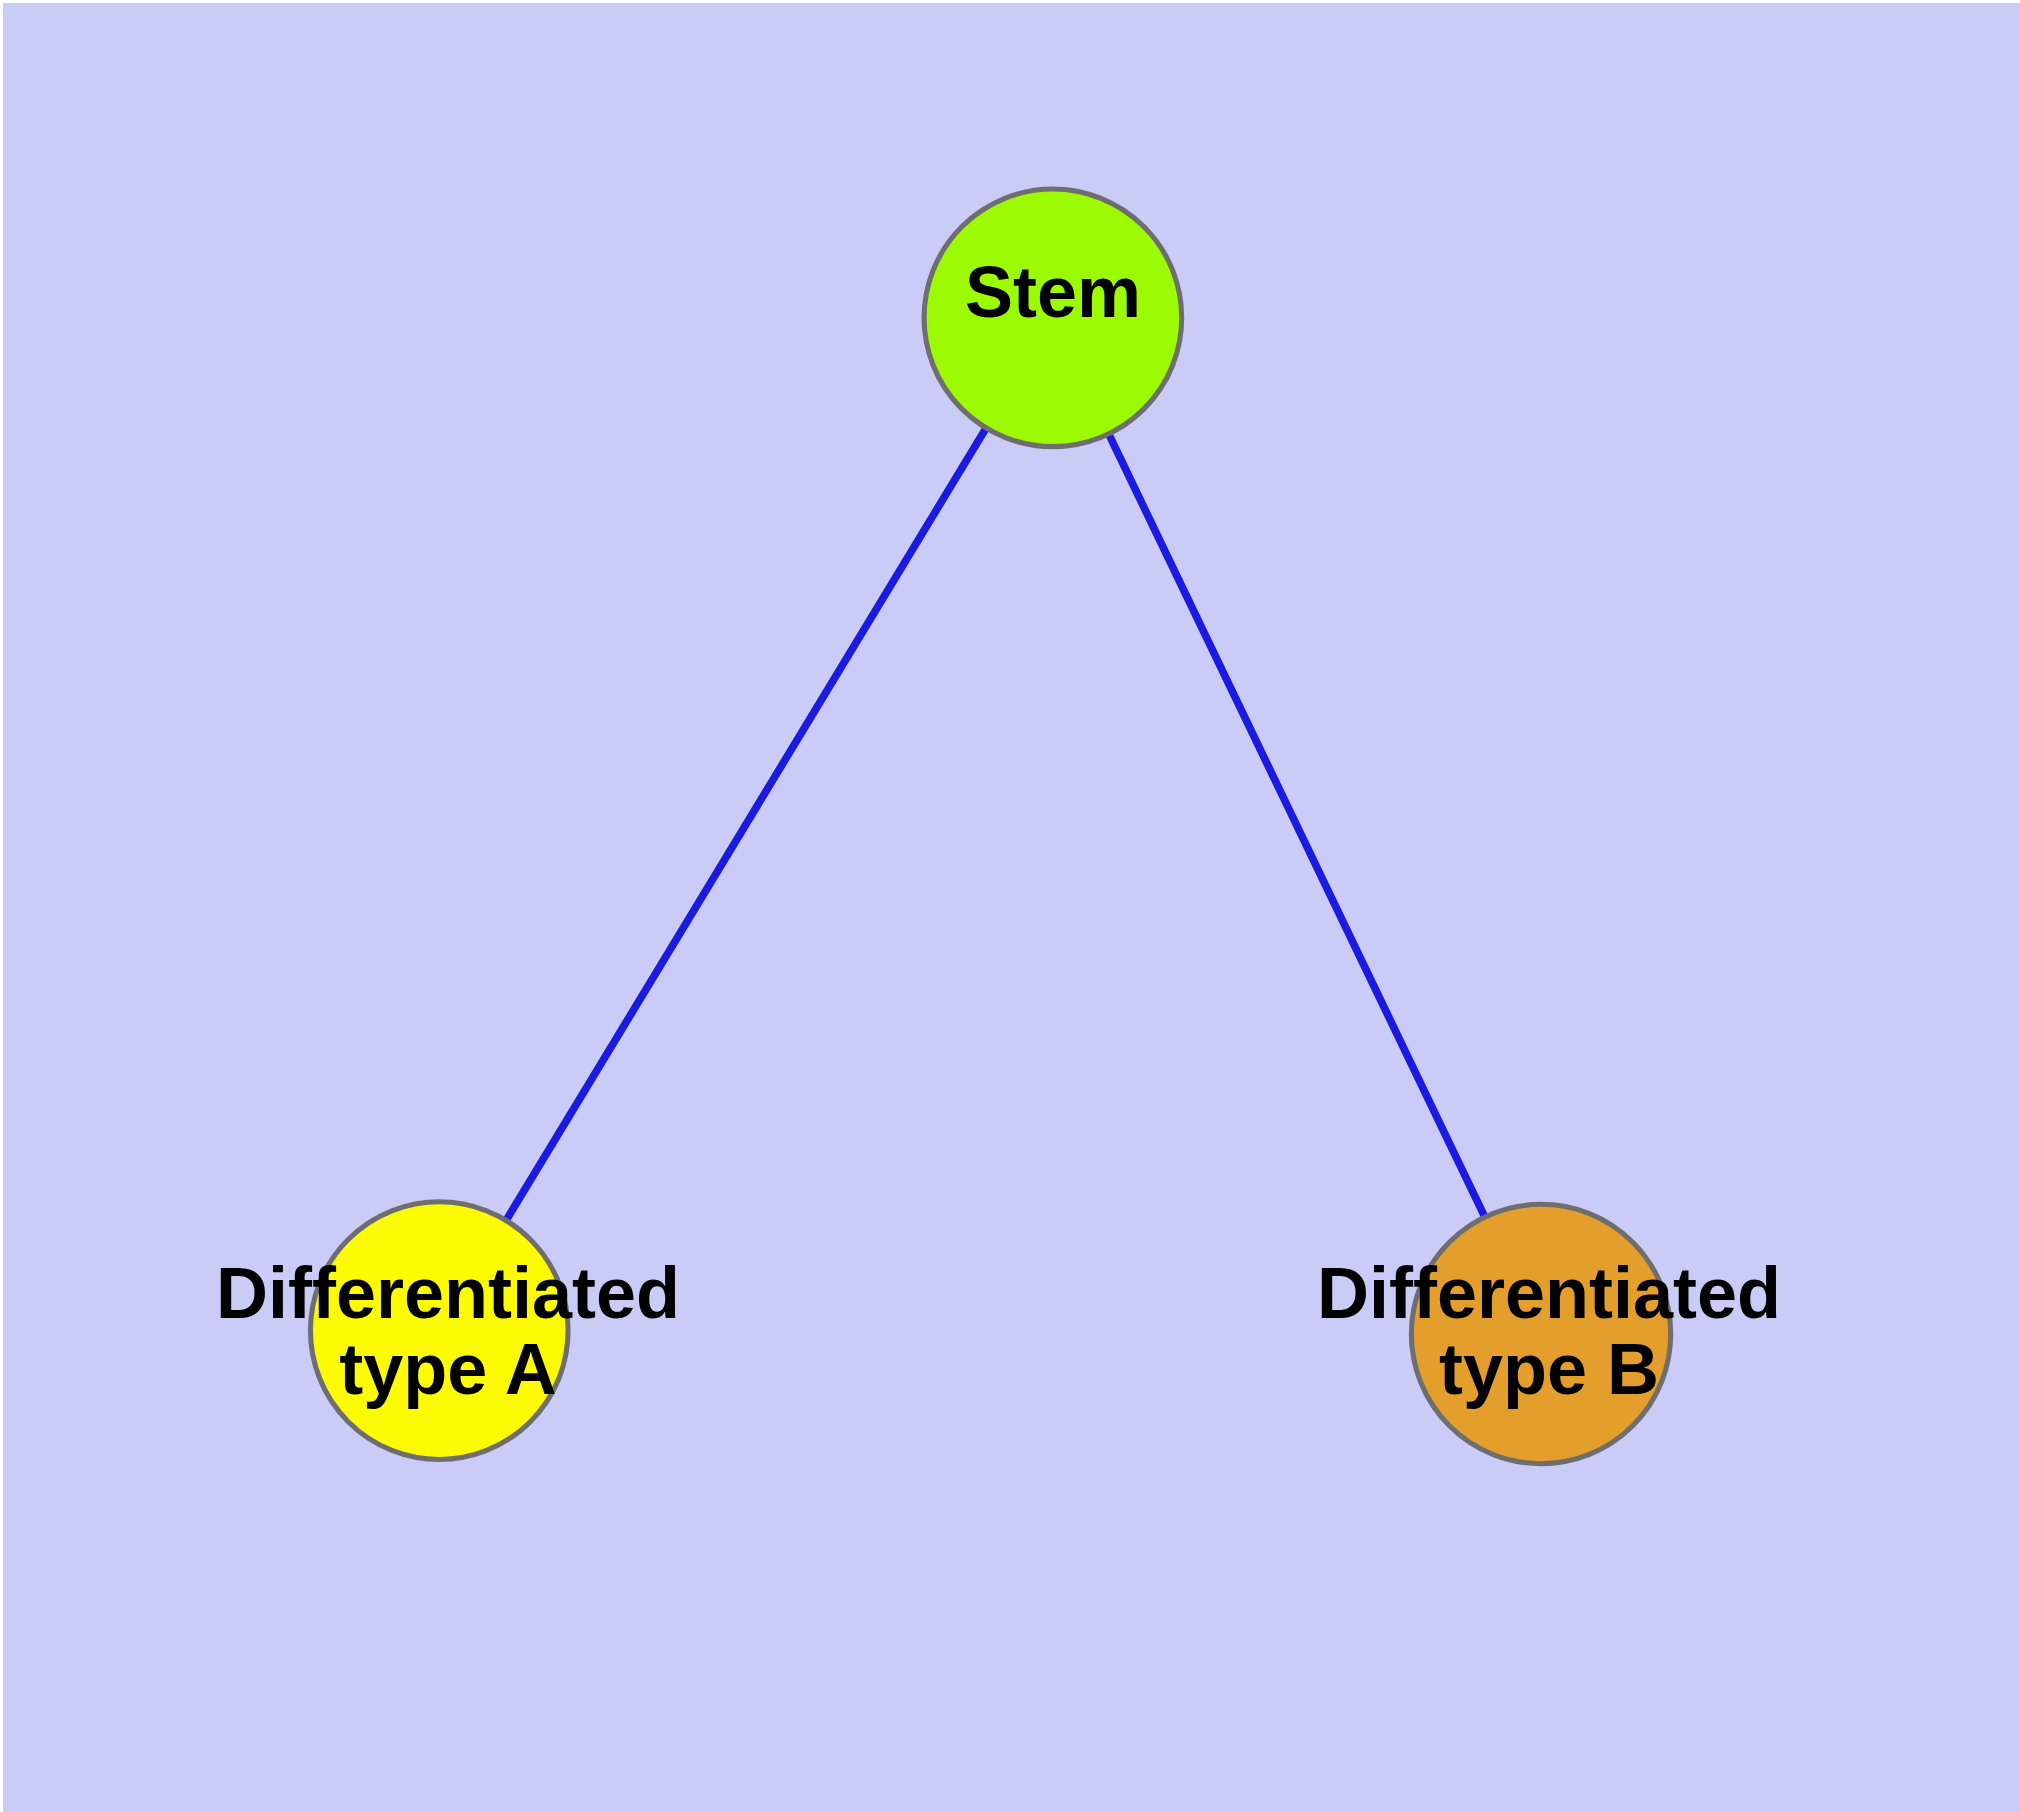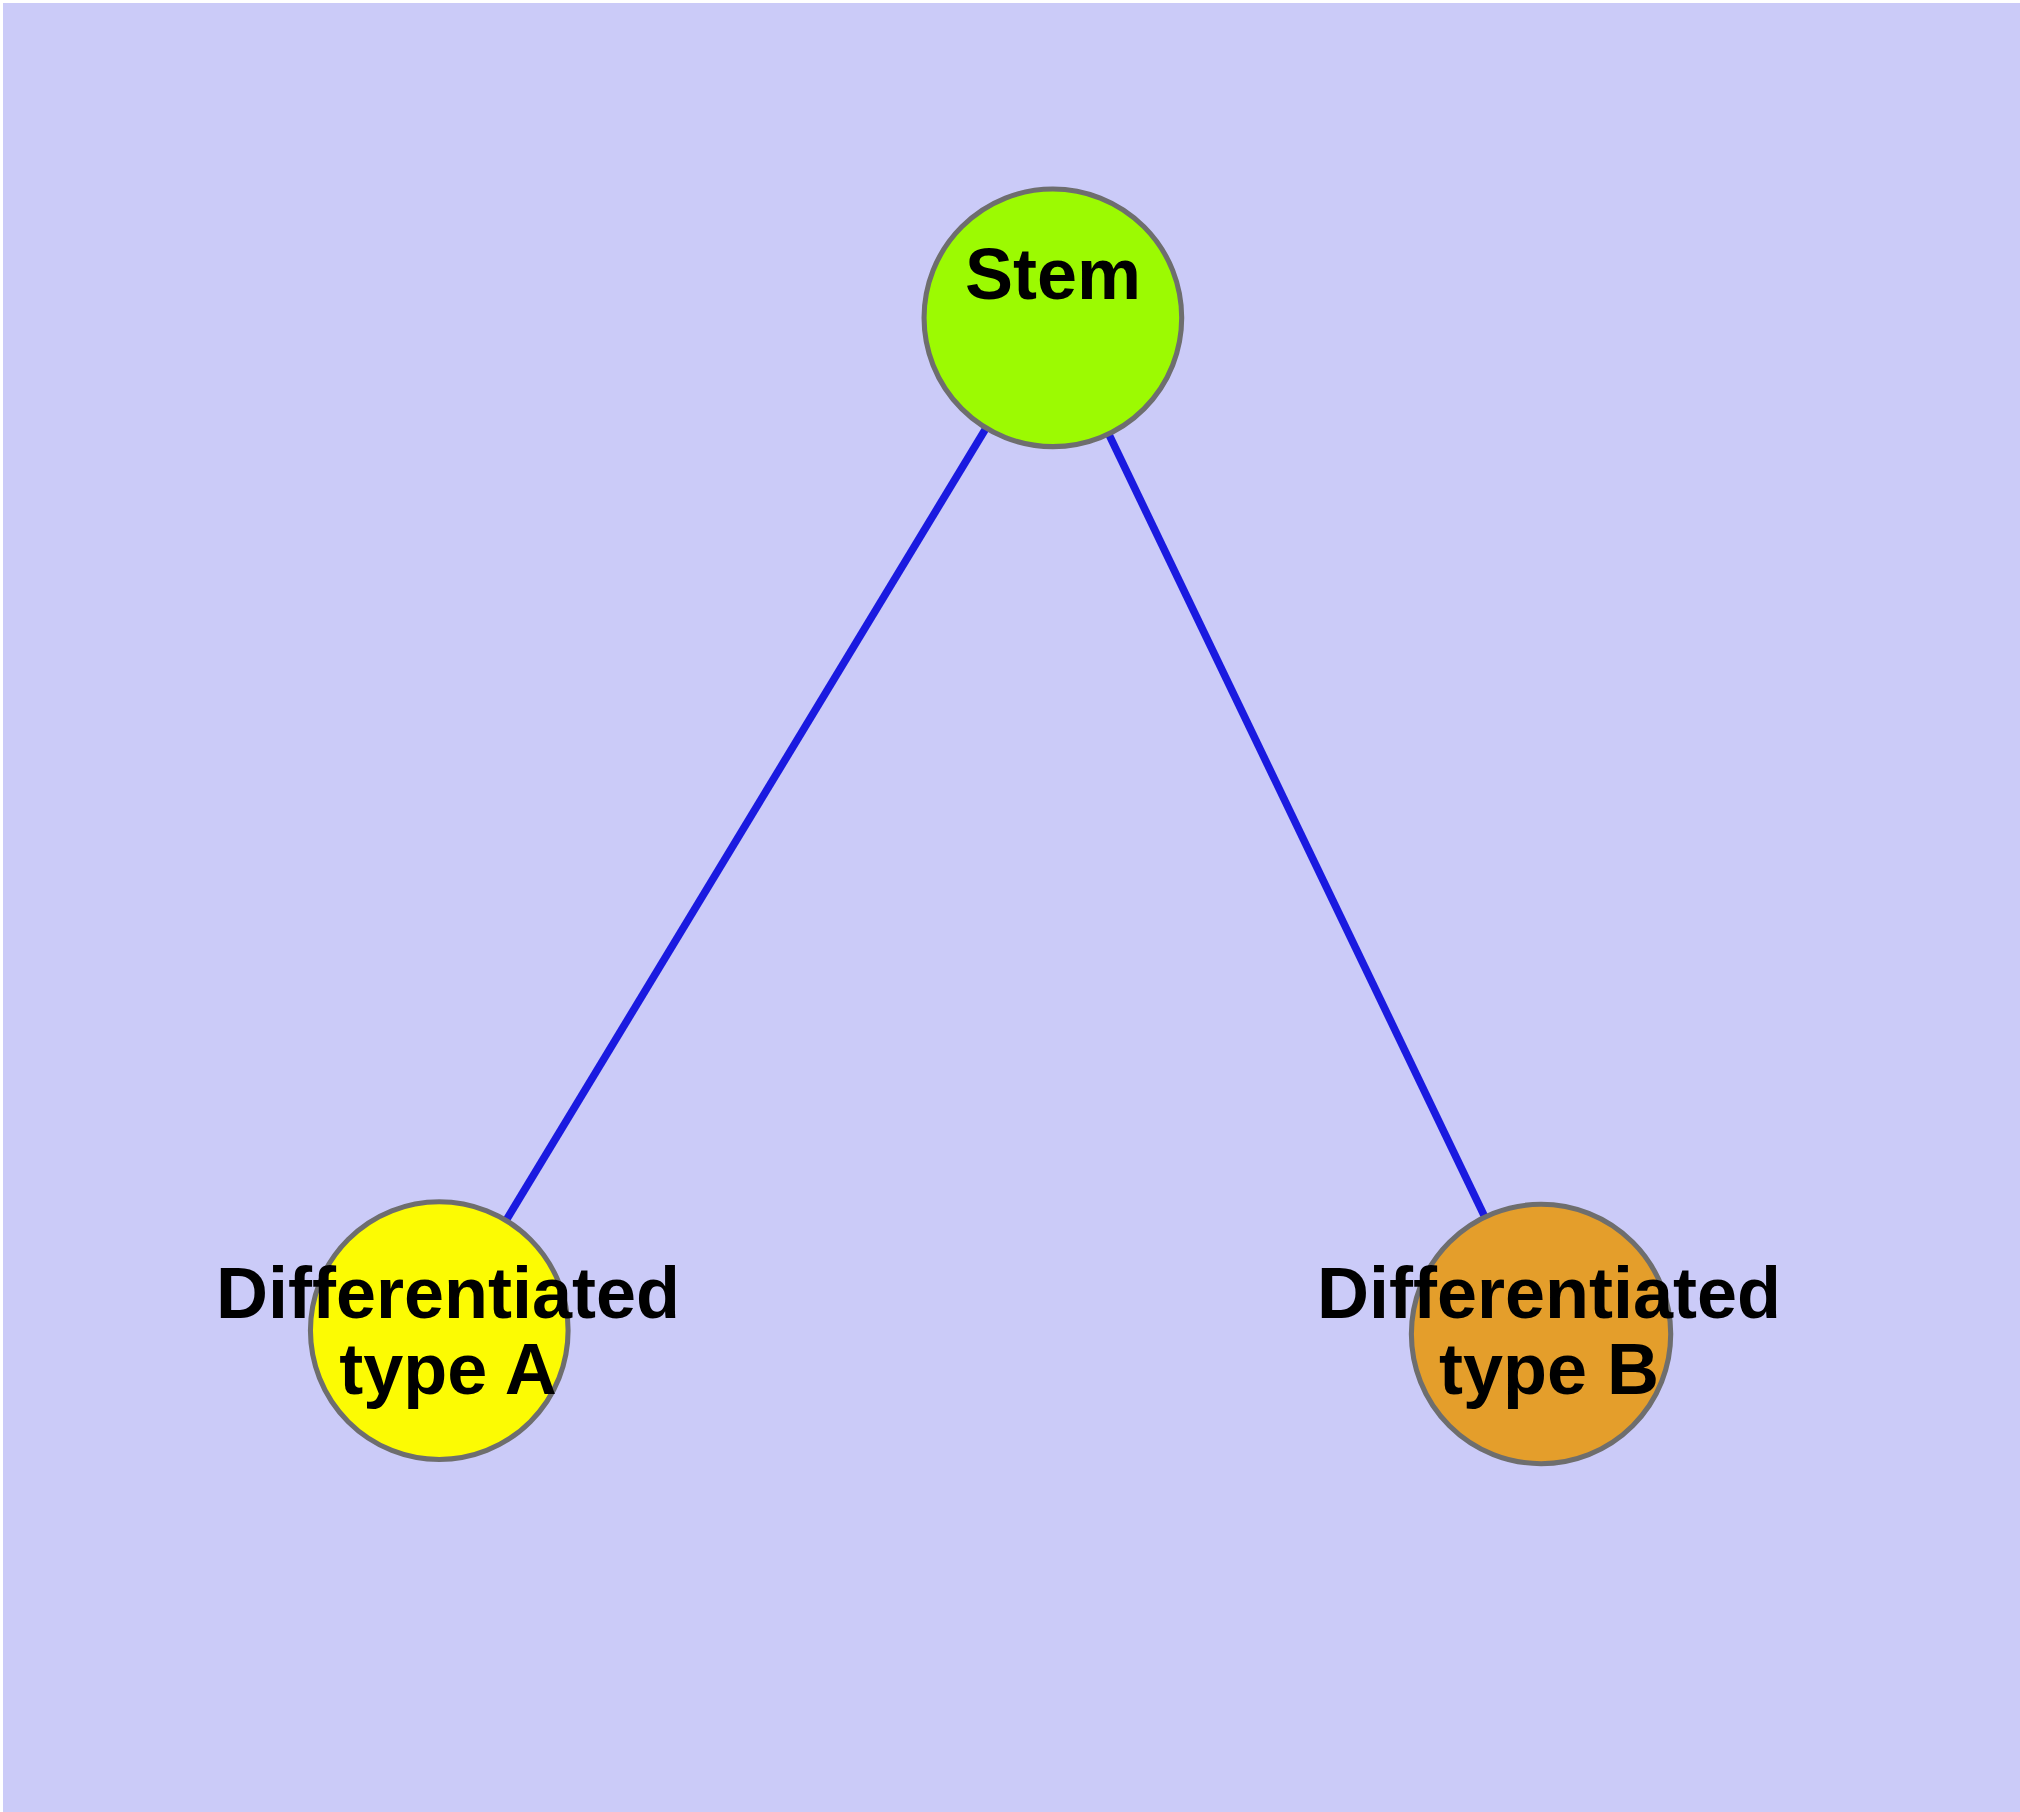--- a/index.html
+++ b/index.html
@@ -36,21 +36,21 @@
     font-weight: bold;
     font-family: "Liberation Sans", sans-serif;
     text-align: center;
     white-space: pre;
     line-height: 1.06;
     pointer-events: none;
   }
   #label-stem {
     font-size: 72px;
     left: 1053px;
-    top: 274px;
+    top: 292px;
     transform: translate(-50%, -50%);
   }
   #label-diff-a {
     font-size: 72px;
     left: 448px;
     top: 1331px;
     transform: translate(-50%, -50%);
   }
   #label-diff-b {
     font-size: 72px;

